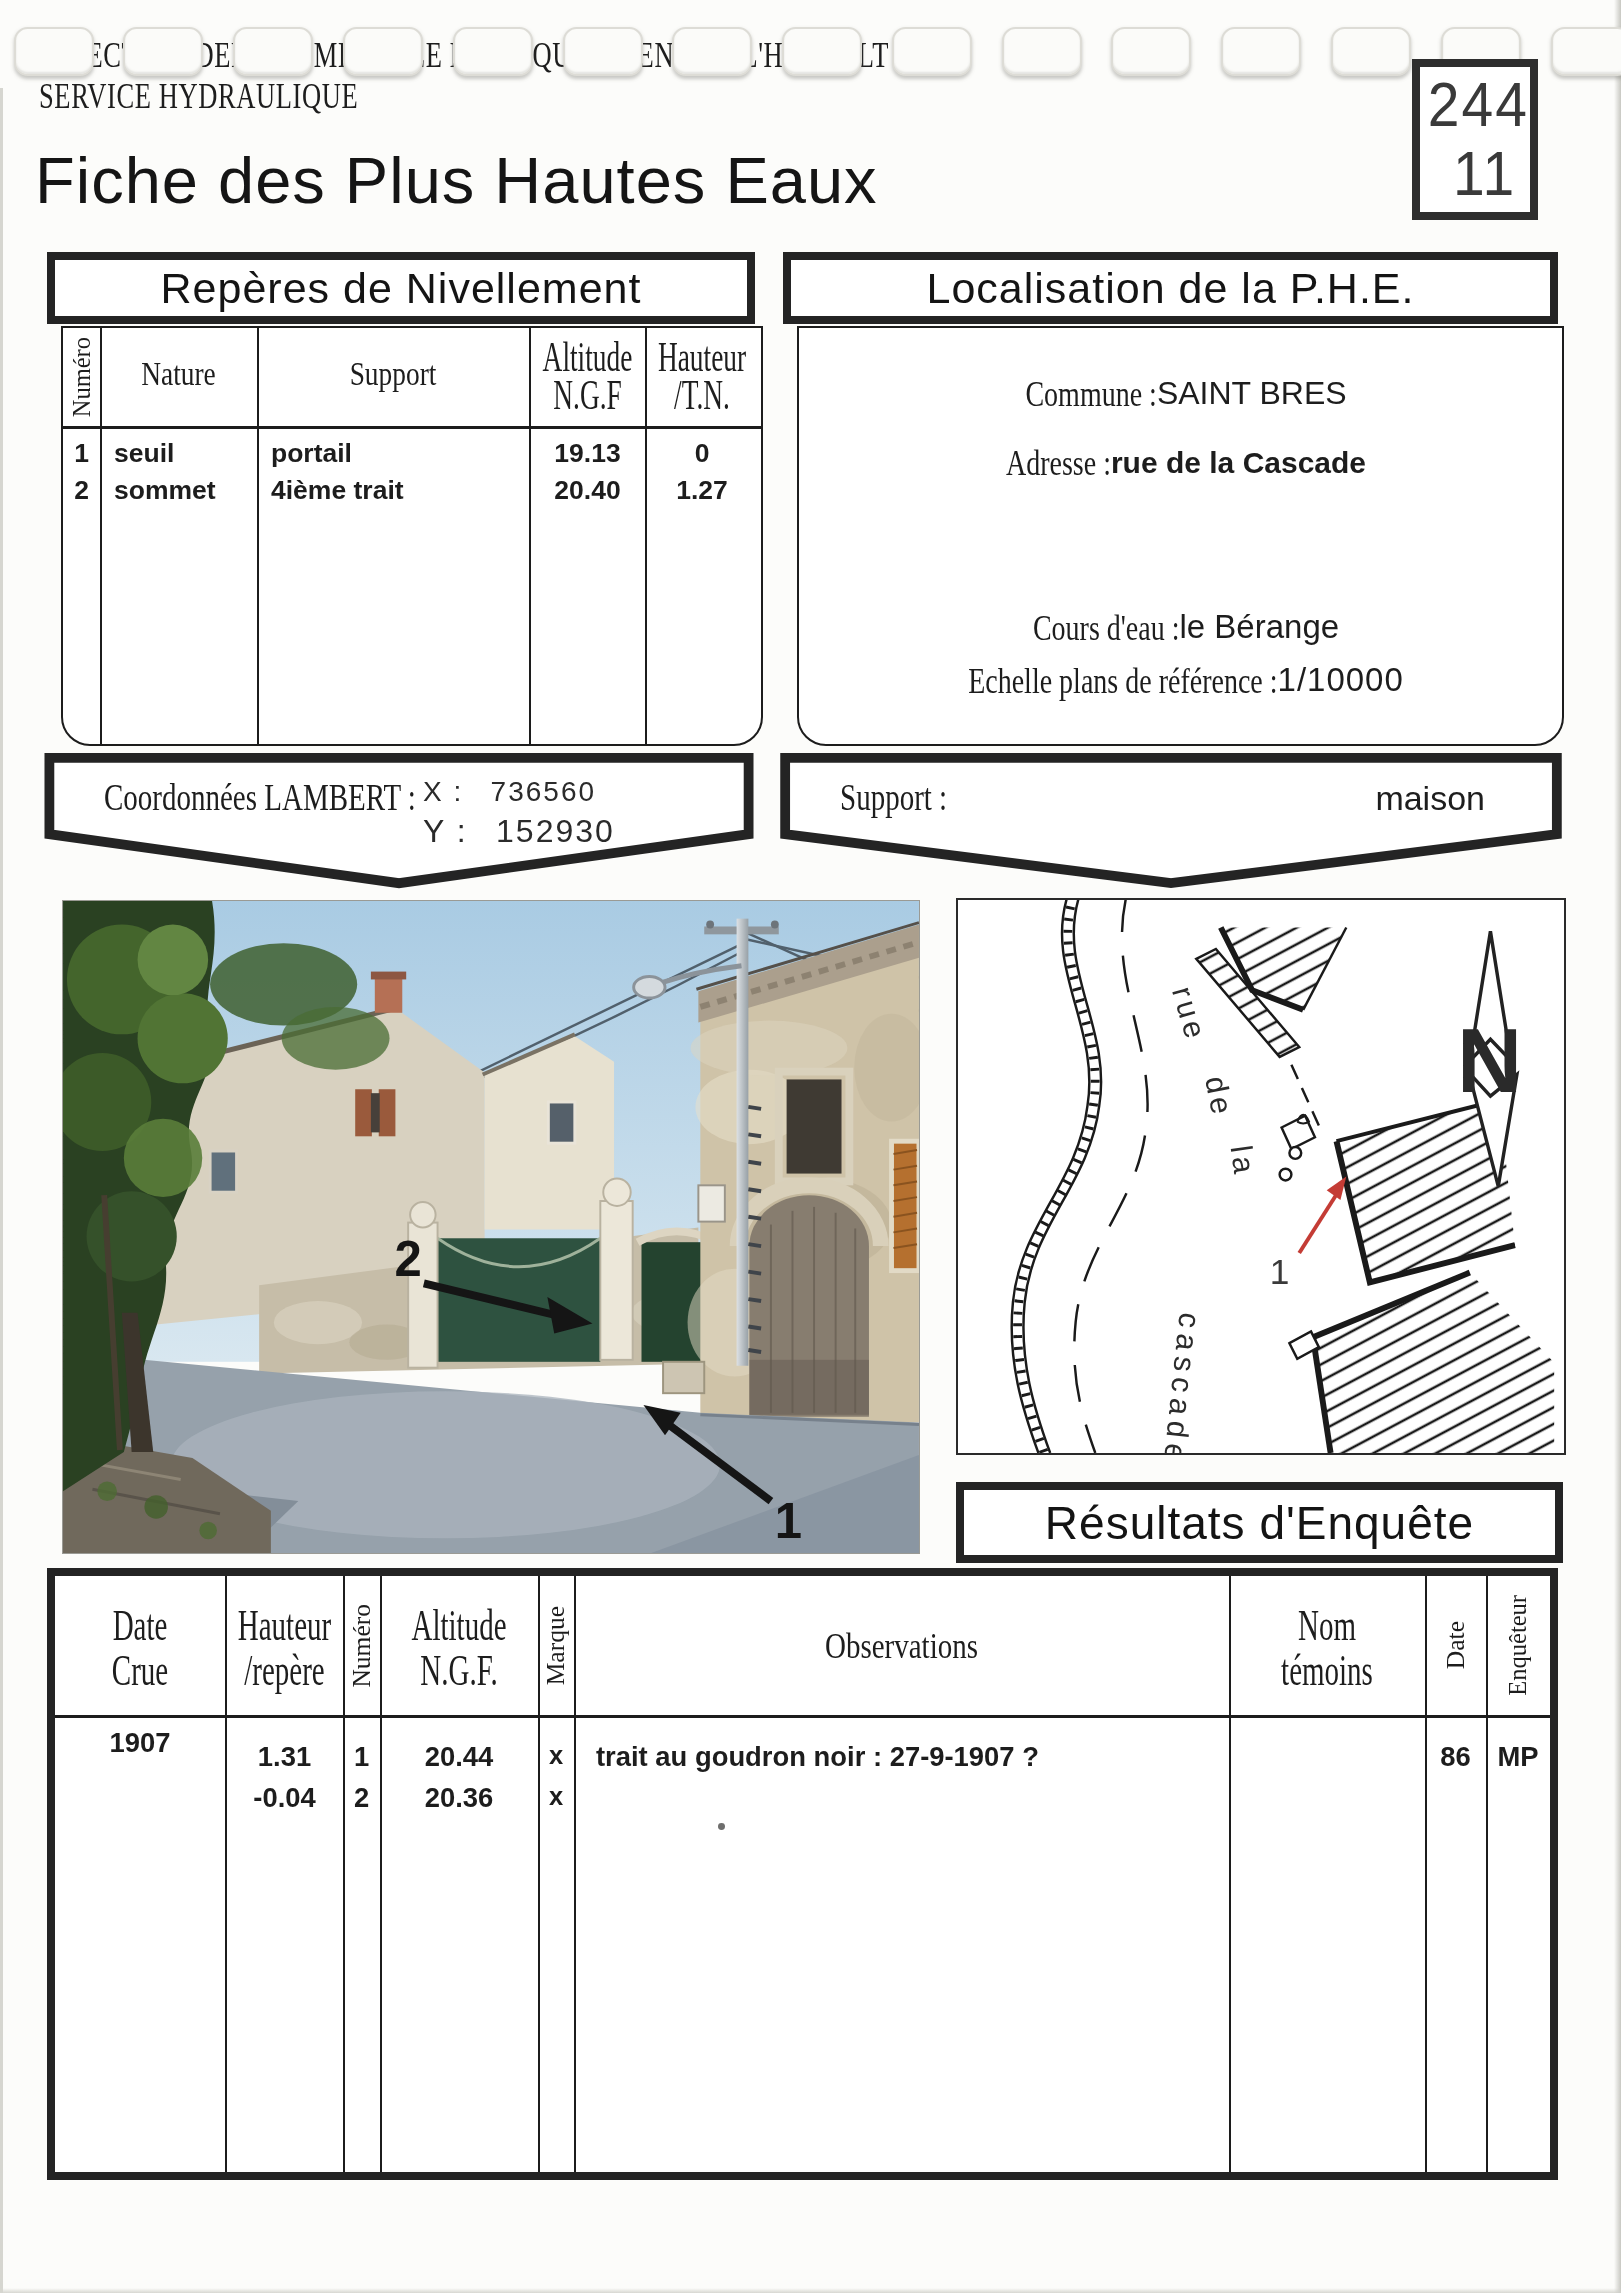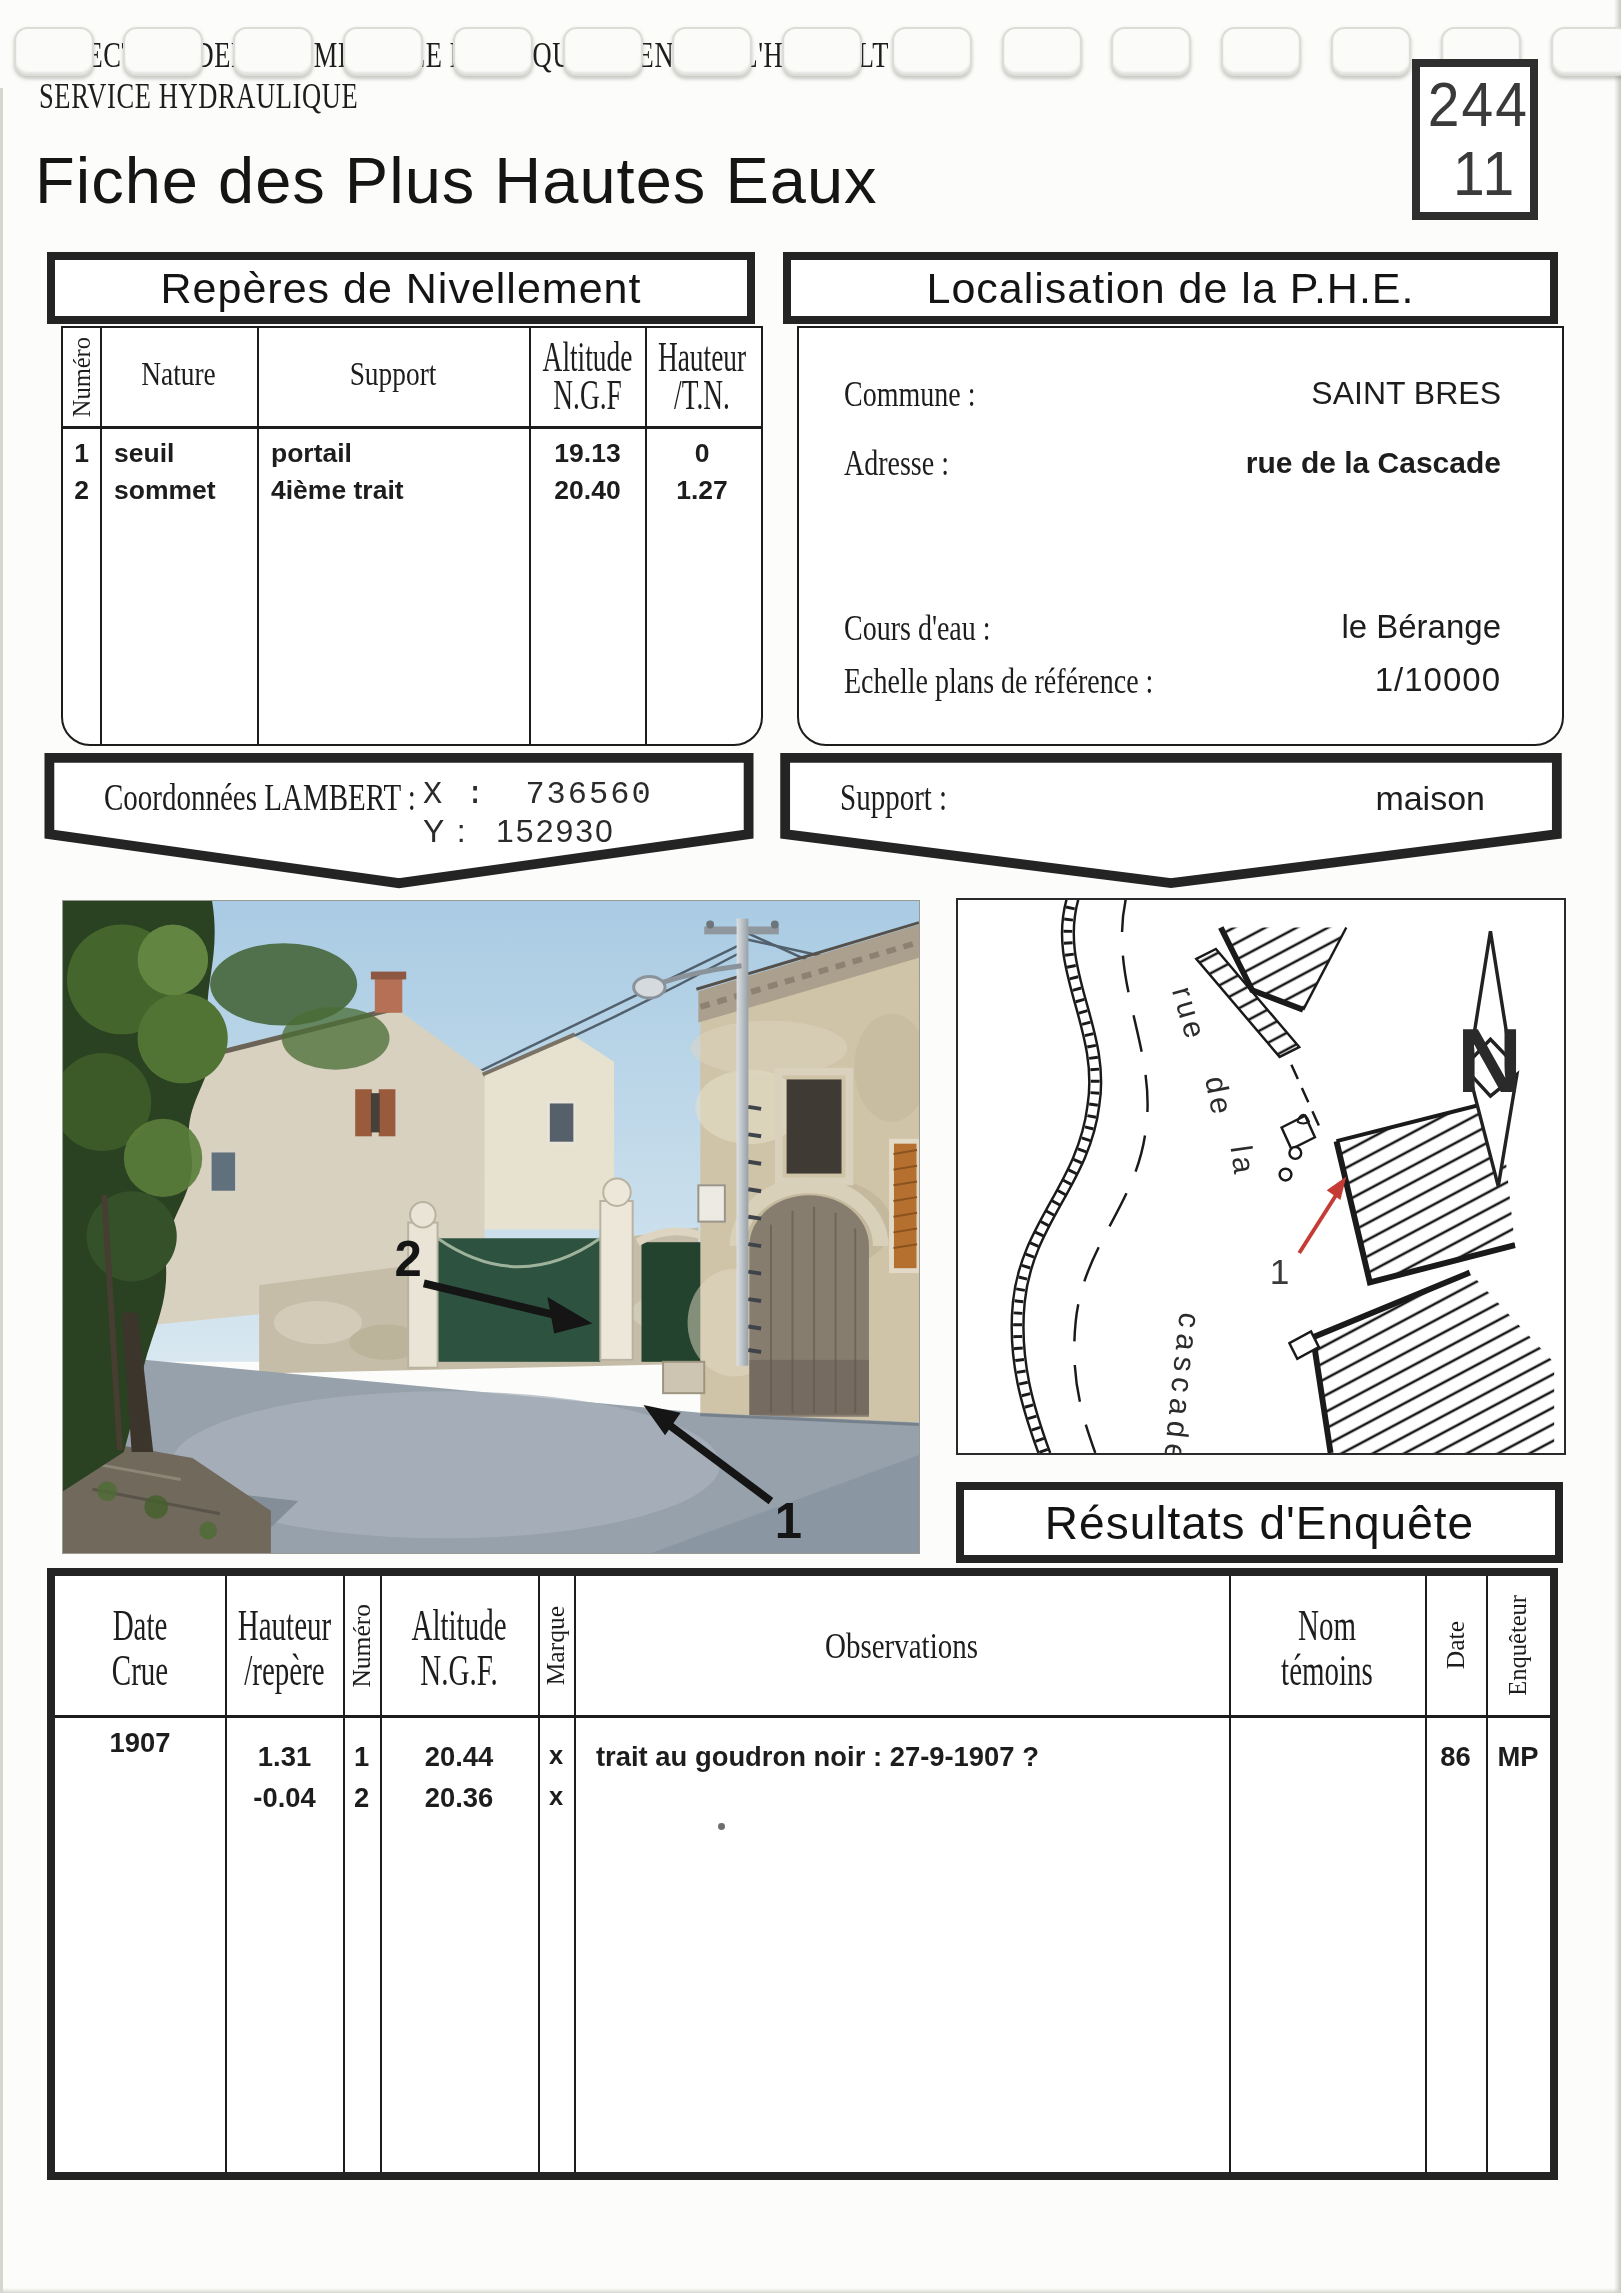--- a/index.html
+++ b/index.html
@@ -15,21 +15,21 @@
   .hole{position:absolute;top:27.4px;width:76px;height:45px;border-radius:13.7px;
         background:#fbfbf9;border:2px solid #dddcd6;
         box-shadow:0 2.9px 3.9px rgba(100,100,95,.35), inset 0 -2px 2px rgba(160,160,150,.25);}
   .secbox{position:absolute;border:8.8px solid #242424;background:#fff;
           display:flex;align-items:center;justify-content:center;}
   .sectitle{font-size:43px;letter-spacing:1px;color:#141414;text-align:center;}
   .tline{position:absolute;background:#1c1c1c;}
   .hcell{position:absolute;text-align:center;font-family:"Liberation Serif",serif;
          font-size:27.4px;line-height:31px;transform:scaleY(1.22);}
   .dval{position:absolute;font-weight:700;font-size:26.5px;}
-  .fieldrow{position:absolute;left:45px;right:61px;display:flex;justify-content:space-between;
+  .fieldrow{position:absolute;left:45px;right:34px;display:flex;justify-content:center;
             align-items:baseline;}
   .flabel{font-family:"Liberation Serif",serif;font-size:28px;display:inline-block;
           transform:scaleY(1.25);transform-origin:left center;}
   .fvalue{font-size:32px;}
   .edgeR{position:absolute;top:0;right:0;bottom:0;width:6.9px;
          background:linear-gradient(to left,#c8c8c2,rgba(200,200,194,0));}
   .edgeB{position:absolute;left:0;right:0;bottom:0;height:5.9px;
          background:linear-gradient(to top,#cfcfc9,rgba(207,207,201,0));}
   .edgeL{position:absolute;top:88px;left:0;bottom:0;width:2.9px;background:#d6d6d0;}
 </style>
@@ -139,21 +139,21 @@
     </div>
   </div>
 
   <div class="abs" style="left:43px;top:750px;width:712px;height:142px;">
     <svg width="712" height="142" viewBox="0 0 726 145">
       <polygon points="6,8 720,8 720,86 363,136 6,86" fill="#ffffff" stroke="#242424" stroke-width="10"></polygon>
     </svg>
     <div class="abs ser" style="left:61px;top:31px;font-size:29px;">
       <span class="cond">Coordonnées LAMBERT :</span>
     </div>
-    <div class="abs sans" style="left:380px;top:25.5px;font-size:32px;letter-spacing:2px;color:#2b2b2b;font-family:Liberation Mono, monospace;">
+    <div class="abs sans" style="left:380px;top:25.5px;font-size:28px;letter-spacing:2px;color:#2b2b2b;">
       <span>X  :</span>
       <span style="margin-left:17.6px;">736560</span>
     </div>
     <div class="abs sans" style="left:380px;top:63px;font-size:32px;letter-spacing:2px;color:#2b2b2b;">
       <span>Y  :</span>
       <span style="margin-left:17.6px;">152930</span>
     </div>
   </div>
 
   <div class="abs" style="left:779px;top:750px;width:784px;height:142px;">

